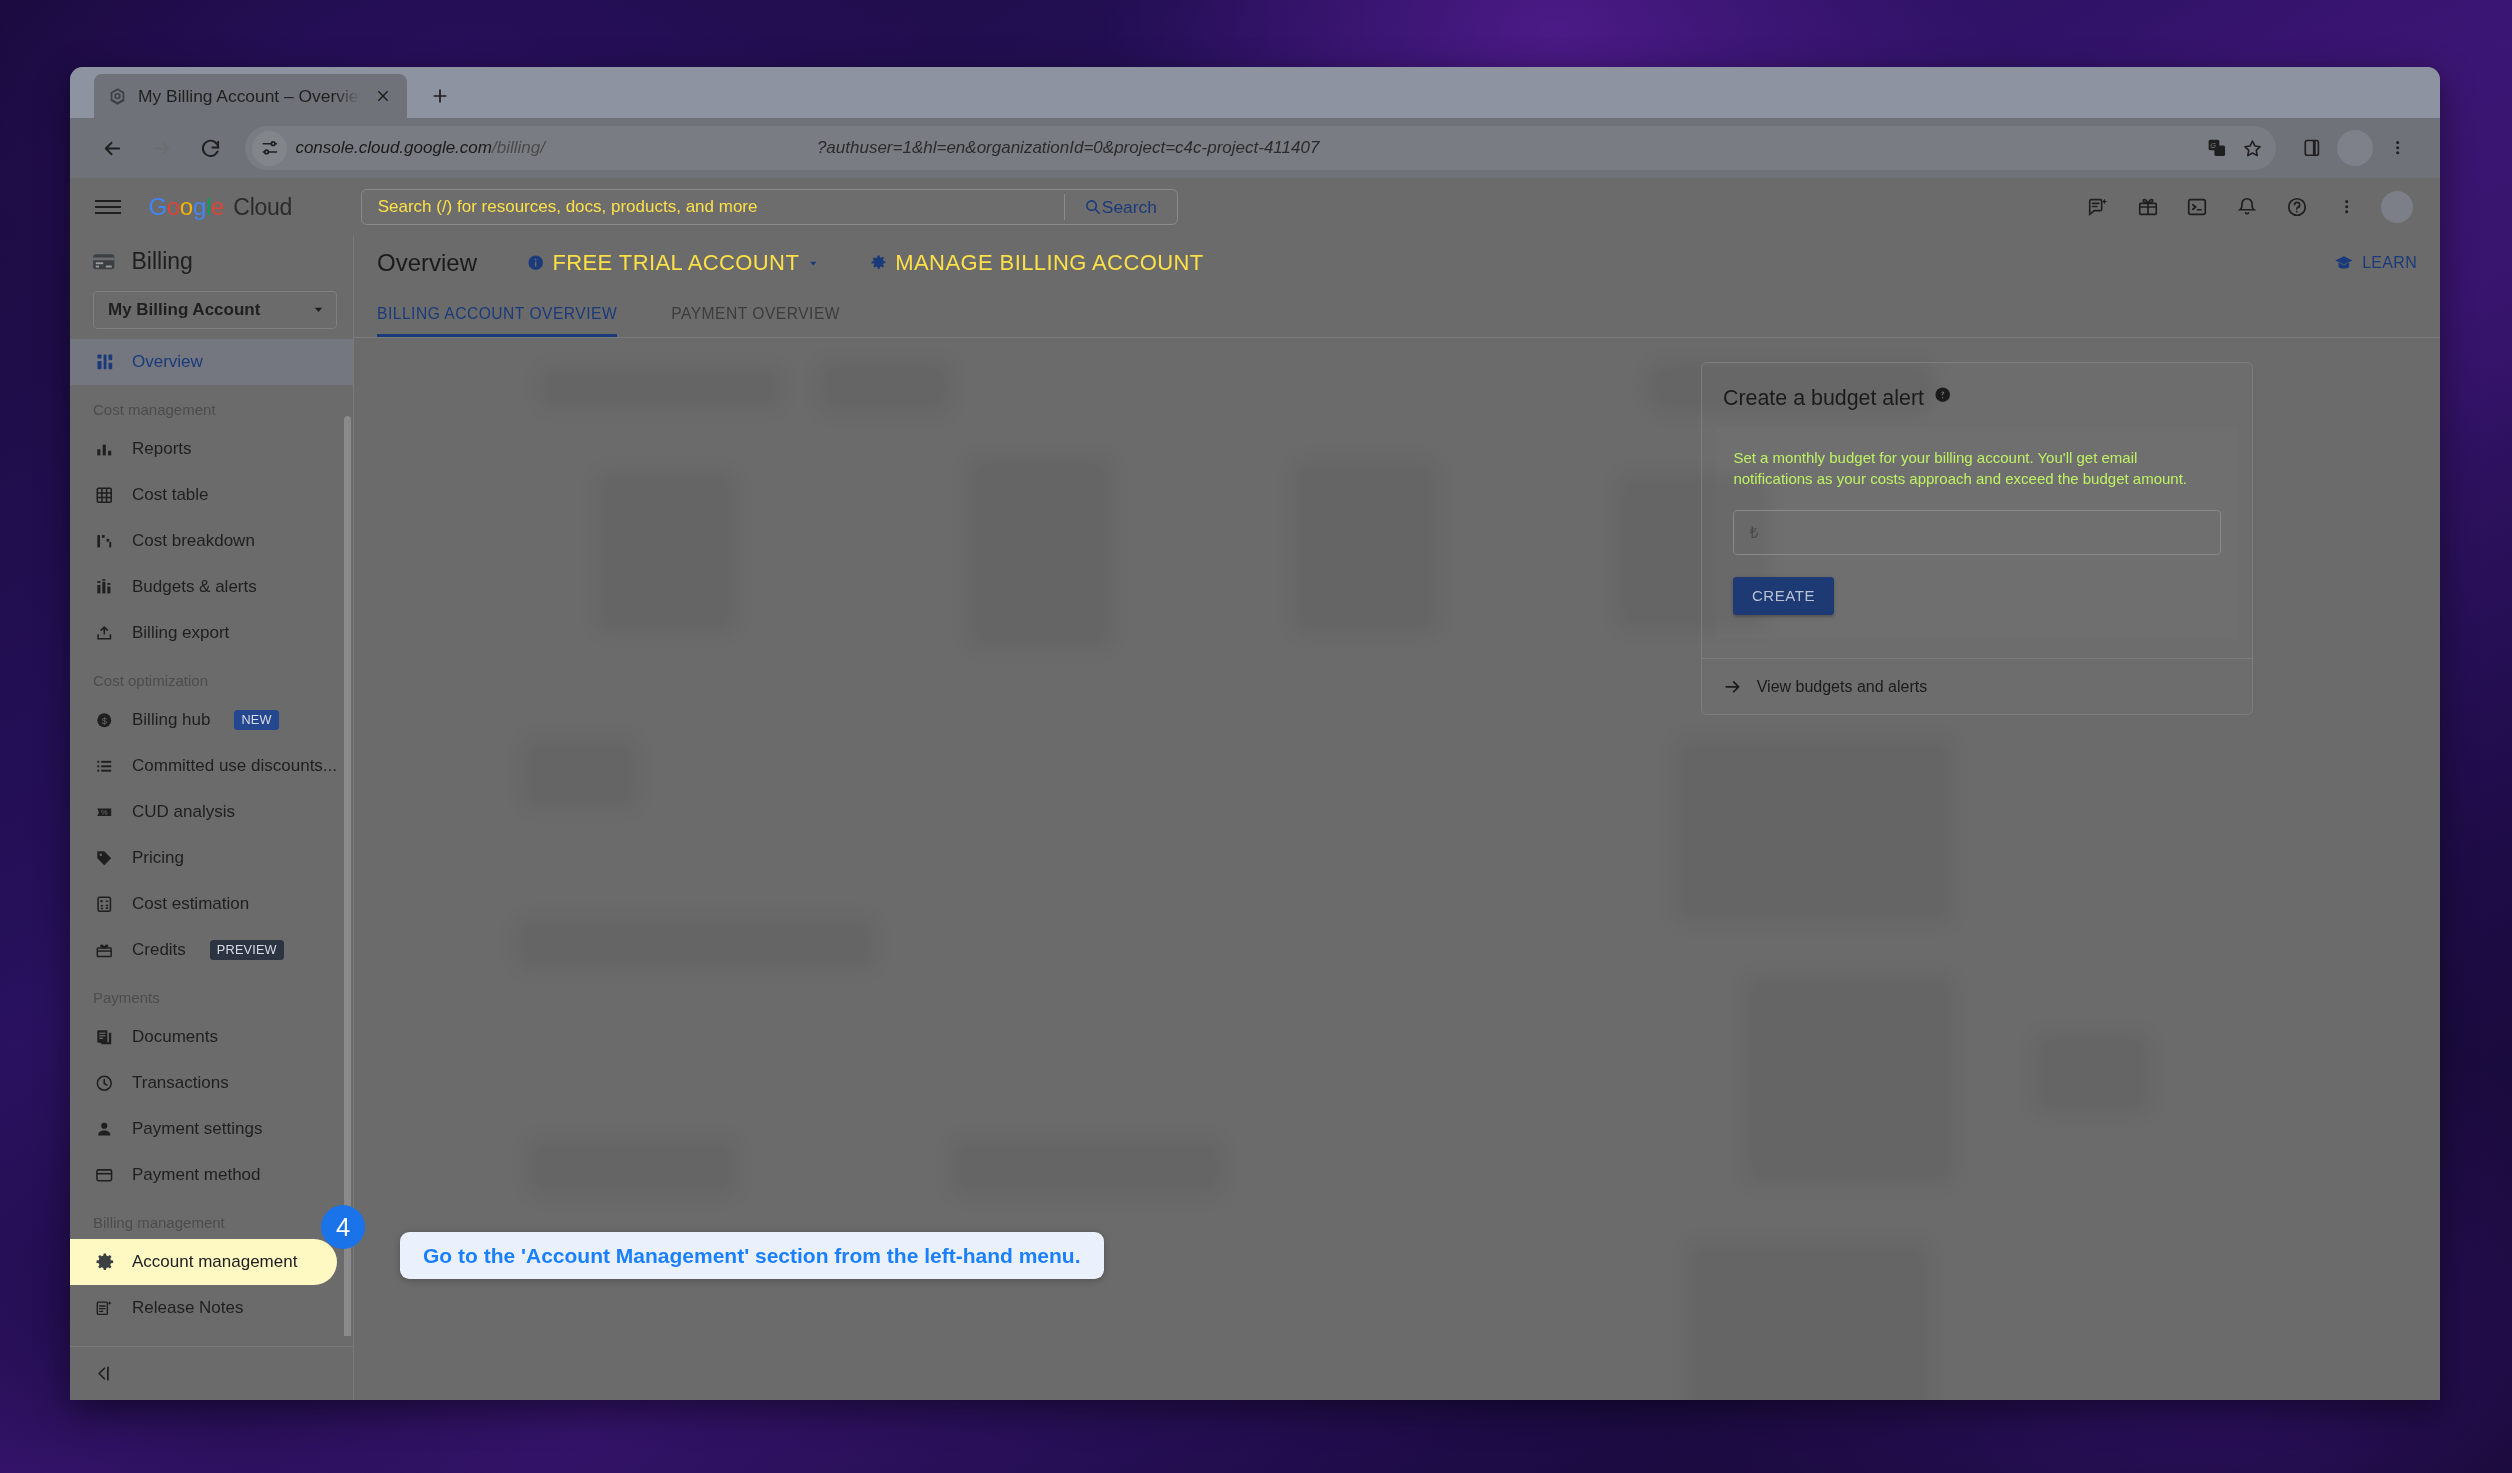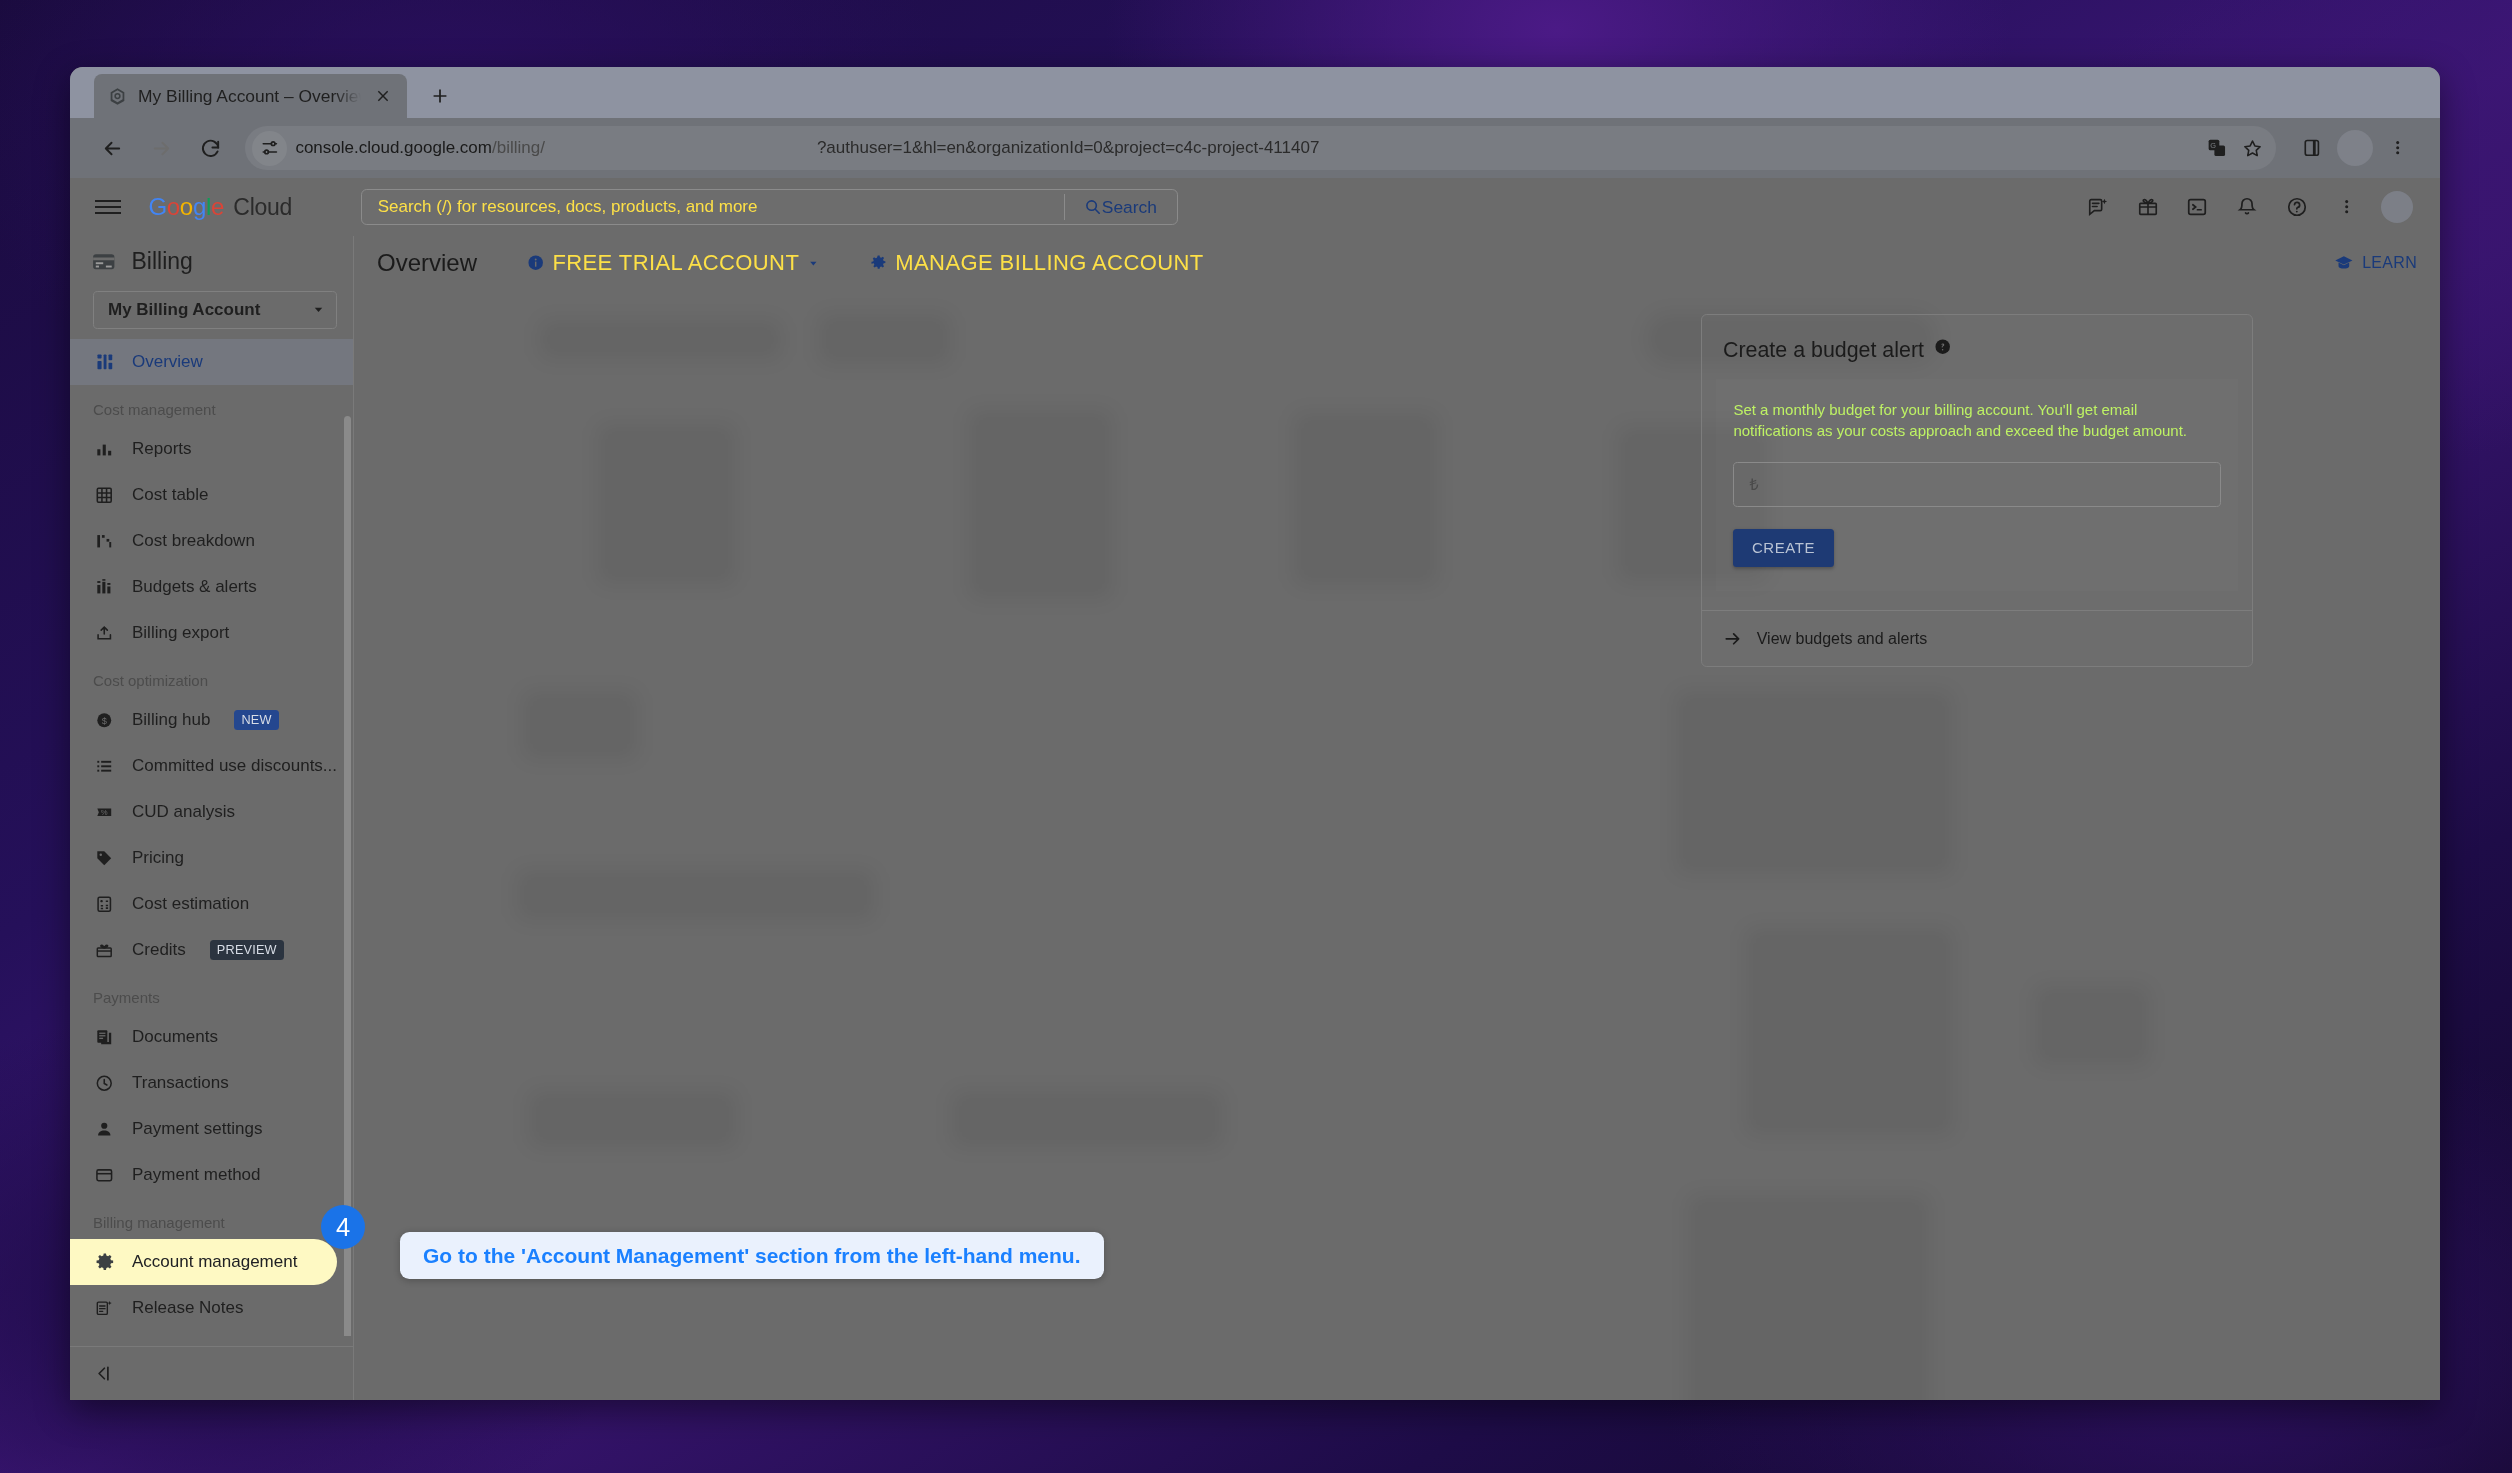--- a/index.html
+++ b/index.html
@@ -71,20 +71,21 @@
     color: #1f1f1f; font-size: 23px; font-weight: 300;
   }
 
   
   .toolbar {
     height: 60px;
     background: #6f7278;
     display: flex; align-items: center;
     padding: 0 21px;
     gap: 5.8px;
+    font-style: italic;
   }
   .nav-btn {
     width: 43px; height: 43px; flex: none;
     display: flex; align-items: center; justify-content: center;
     color: #1f1f1f;
   }
   .nav-btn.disabled { color: #6d6d6d; }
   .omnibox {
     flex: 1;
     height: 44px;
@@ -833,20 +834,28 @@
             <span>
               <svg width="19.7" height="19.7" viewBox="0 0 24 24" fill="#1a3a7a">
                   <path d="M12 4L1.5 9 12 14l10.5-5z"></path>
                   <path d="M5.5 11.5V16c0 1.7 2.9 3 6.5 3s6.5-1.3 6.5-3v-4.5L12 15z"></path>
                 </svg>
             </span>
             <span>LEARN</span>
           </span>
         </div>
 
+        <div class="tabs-row">
+          <div class="ctab active">
+            <span>BILLING ACCOUNT OVERVIEW</span>
+          </div>
+          <div class="ctab">
+            <span>PAYMENT OVERVIEW</span>
+          </div>
+        </div>
 
         <div class="content-body">
 
           <div class="ghost" style="left:185px;top:29px;width:243px;height:41px;"></div>
           <div class="ghost" style="left:464px;top:23px;width:133px;height:52px;"></div>
           <div class="ghost" style="left:1292px;top:23px;width:290px;height:52px;border-radius:23px;"></div>
           <div class="ghost" style="left:243px;top:133px;width:139px;height:162px;"></div>
           <div class="ghost" style="left:614px;top:119px;width:145px;height:191px;"></div>
           <div class="ghost" style="left:939px;top:122px;width:145px;height:174px;"></div>
           <div class="ghost" style="left:1263px;top:136px;width:151px;height:156px;"></div>

